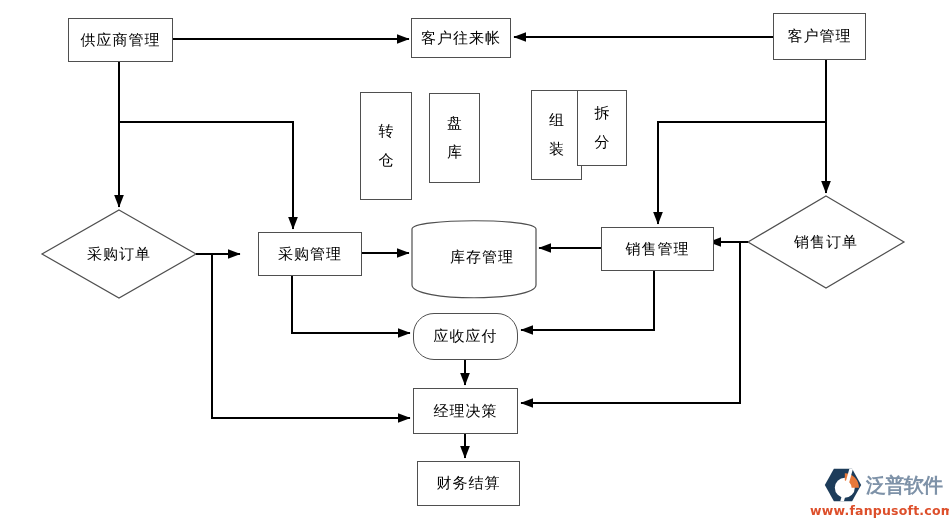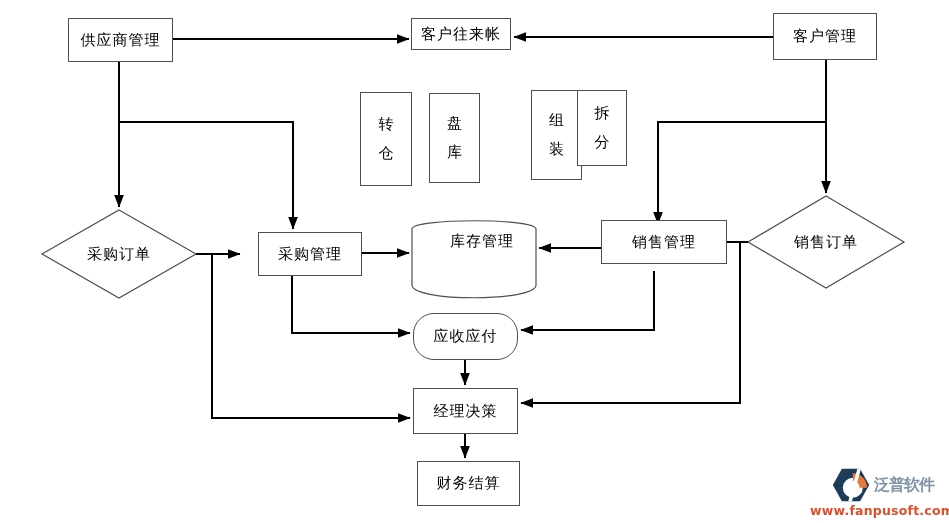--- a/index.html
+++ b/index.html
@@ -39,21 +39,21 @@
     text-align:center;
     letter-spacing:0;
   }
   .watermark{
     position:absolute;left:817px;top:465px;width:130px;
     display:flex;flex-direction:column;align-items:center;
     font-family:"DejaVu Sans","Liberation Sans",sans-serif;
   }
   .wm-row{display:flex;align-items:center;gap:2px;}
   .wm-brand{
-    font-size:16px;font-weight:700;
+    font-size:20px;font-weight:700;
     color:var(--brand-text,#7e92a8);
     letter-spacing:-1px;white-space:nowrap;
   }
   .wm-url{
     margin-top:-2px;
     font-size:12.5px;font-weight:700;
     color:var(--brand-url,#dd4f2b);
     white-space:nowrap;letter-spacing:0.2px;
   }
   .logo-hex{fill:var(--logo-navy,#1d3c5a);}
@@ -92,29 +92,29 @@
     <polyline class="conn" marker-end="url(#arrow)" points="292,276 292,333 410,333"></polyline>
     <polyline class="conn" marker-end="url(#arrow)" points="654,271 654,330 521,330"></polyline>
     <polyline class="conn" marker-end="url(#arrow)" points="465,360 465,385"></polyline>
     <polyline class="conn" marker-end="url(#arrow)" points="465,434 465,458"></polyline>
   </svg>
 
   <div class="box" style="left:68px;top:18px;width:105px;height:44px;">
     <span>供应商管理</span>
   </div>
 
-  <div class="box" style="left:411px;top:18px;width:100px;height:32px;">
+  <div class="box" style="left:411px;top:18px;width:100px;height:40px;">
     <span>客户往来帐</span>
   </div>
 
-  <div class="box" style="left:773px;top:13px;width:104px;height:47px;">
+  <div class="box" style="left:773px;top:13px;width:93px;height:47px;">
     <span>客户管理</span>
   </div>
 
-  <div class="box vbox" style="left:360px;top:92px;width:52px;height:94px;">
+  <div class="box vbox" style="left:360px;top:92px;width:52px;height:108px;">
     <span>转仓</span>
   </div>
 
   <div class="box vbox" style="left:429px;top:93px;width:51px;height:90px;font-family:Liberation Serif, serif;">
     <span>盘库</span>
   </div>
 
   <div class="box vbox" style="left:505px;top:90px;width:51px;height:90px;margin-left:26px;">
     <span>组装</span>
   </div>
@@ -124,29 +124,29 @@
   </div>
 
   <div class="freelabel" style="left:766px;top:228px;width:120px;height:28px;">
     <span>销售订单</span>
   </div>
 
   <div class="freelabel" style="left:59px;top:240px;width:120px;height:28px;">
     <span>采购订单</span>
   </div>
 
-  <div class="freelabel" style="left:414px;top:227px;width:136px;height:28px;">
+  <div class="freelabel" style="left:414px;top:243px;width:136px;height:28px;">
     <span>库存管理</span>
   </div>
 
   <div class="box" style="left:258px;top:232px;width:104px;height:44px;">
     <span>采购管理</span>
   </div>
 
-  <div class="box" style="left:601px;top:220px;width:126px;height:44px;justify-content:center;">
+  <div class="box" style="left:601px;top:227px;width:113px;height:44px;justify-content:center;">
     <span>销售管理</span>
   </div>
 
   <div class="box" style="left:413px;top:313px;width:105px;height:47px;border-radius:21px;">
     <span>应收应付</span>
   </div>
 
   <div class="box" style="left:413px;top:388px;width:105px;height:46px;">
     <span>经理决策</span>
   </div>

